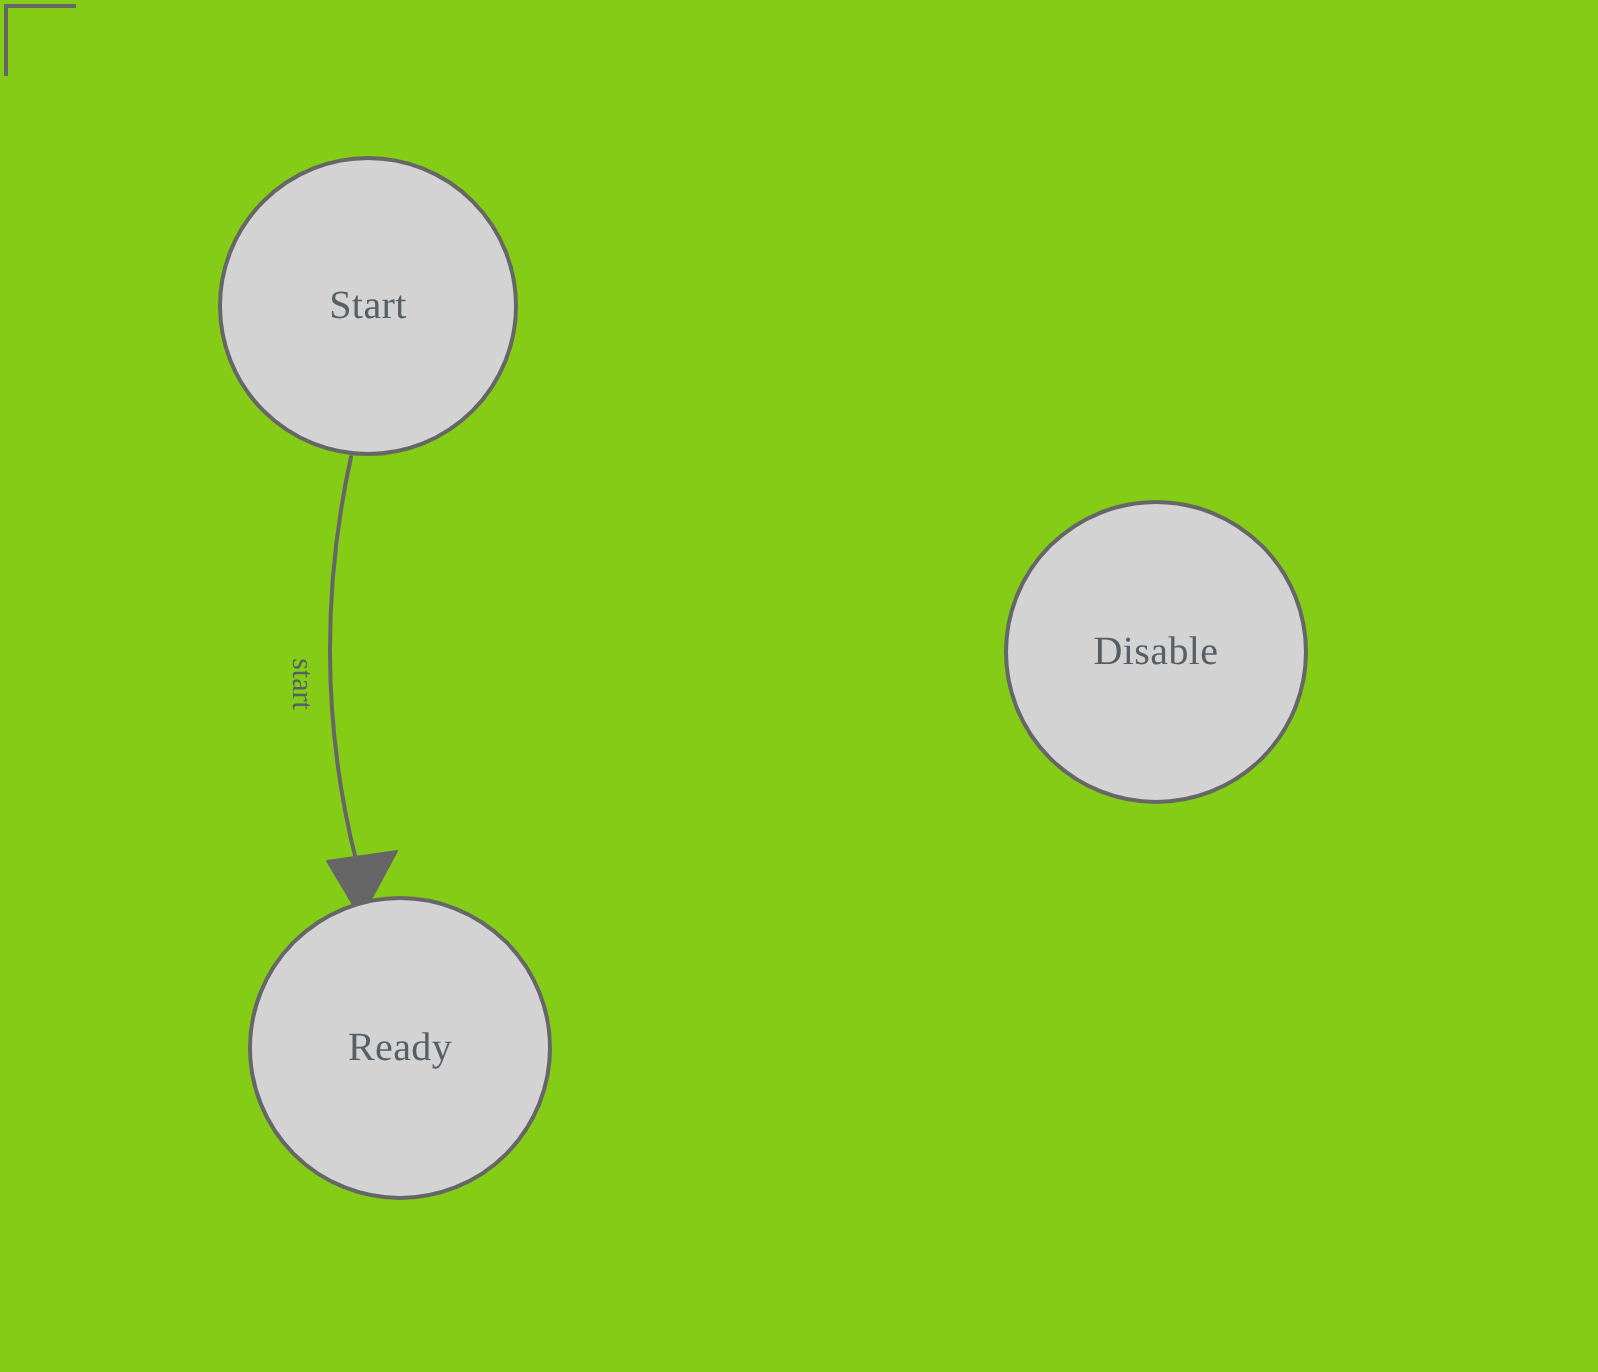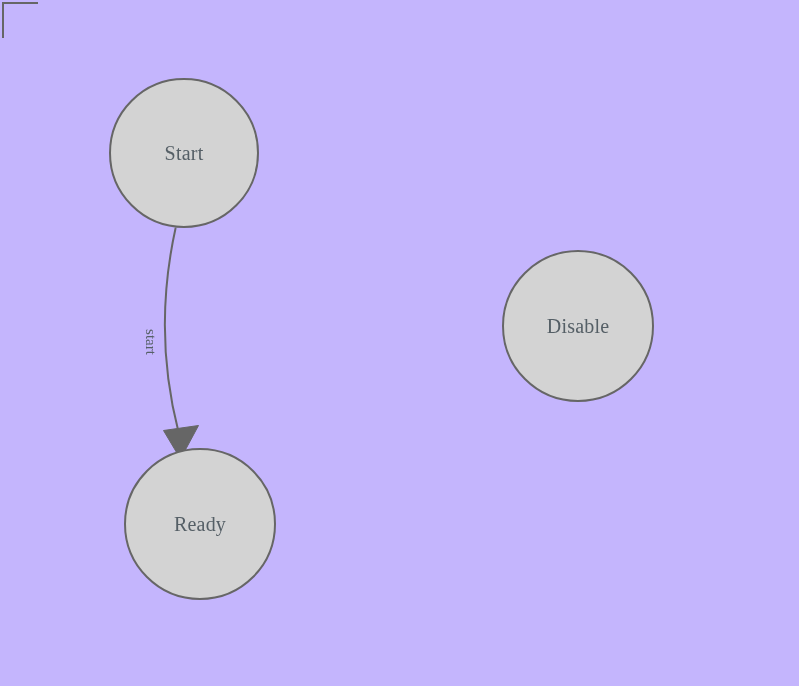--- a/index.html
+++ b/index.html
@@ -5,21 +5,21 @@
 <style>
   html, body {
     margin: 0;
     padding: 0;
     background: #ffffff;
   }
   #canvas {
     position: relative;
     width: 799px;
     height: 686px;
-    background: #c4b5fd;
+    background: #84cc16;
     overflow: hidden;
     font-family: "Liberation Serif", "DejaVu Serif", serif;
     text-align: right;
   }
   #diagram-svg {
     position: absolute;
     left: 0;
     top: 0;
     width: 799px;
     height: 686px;

